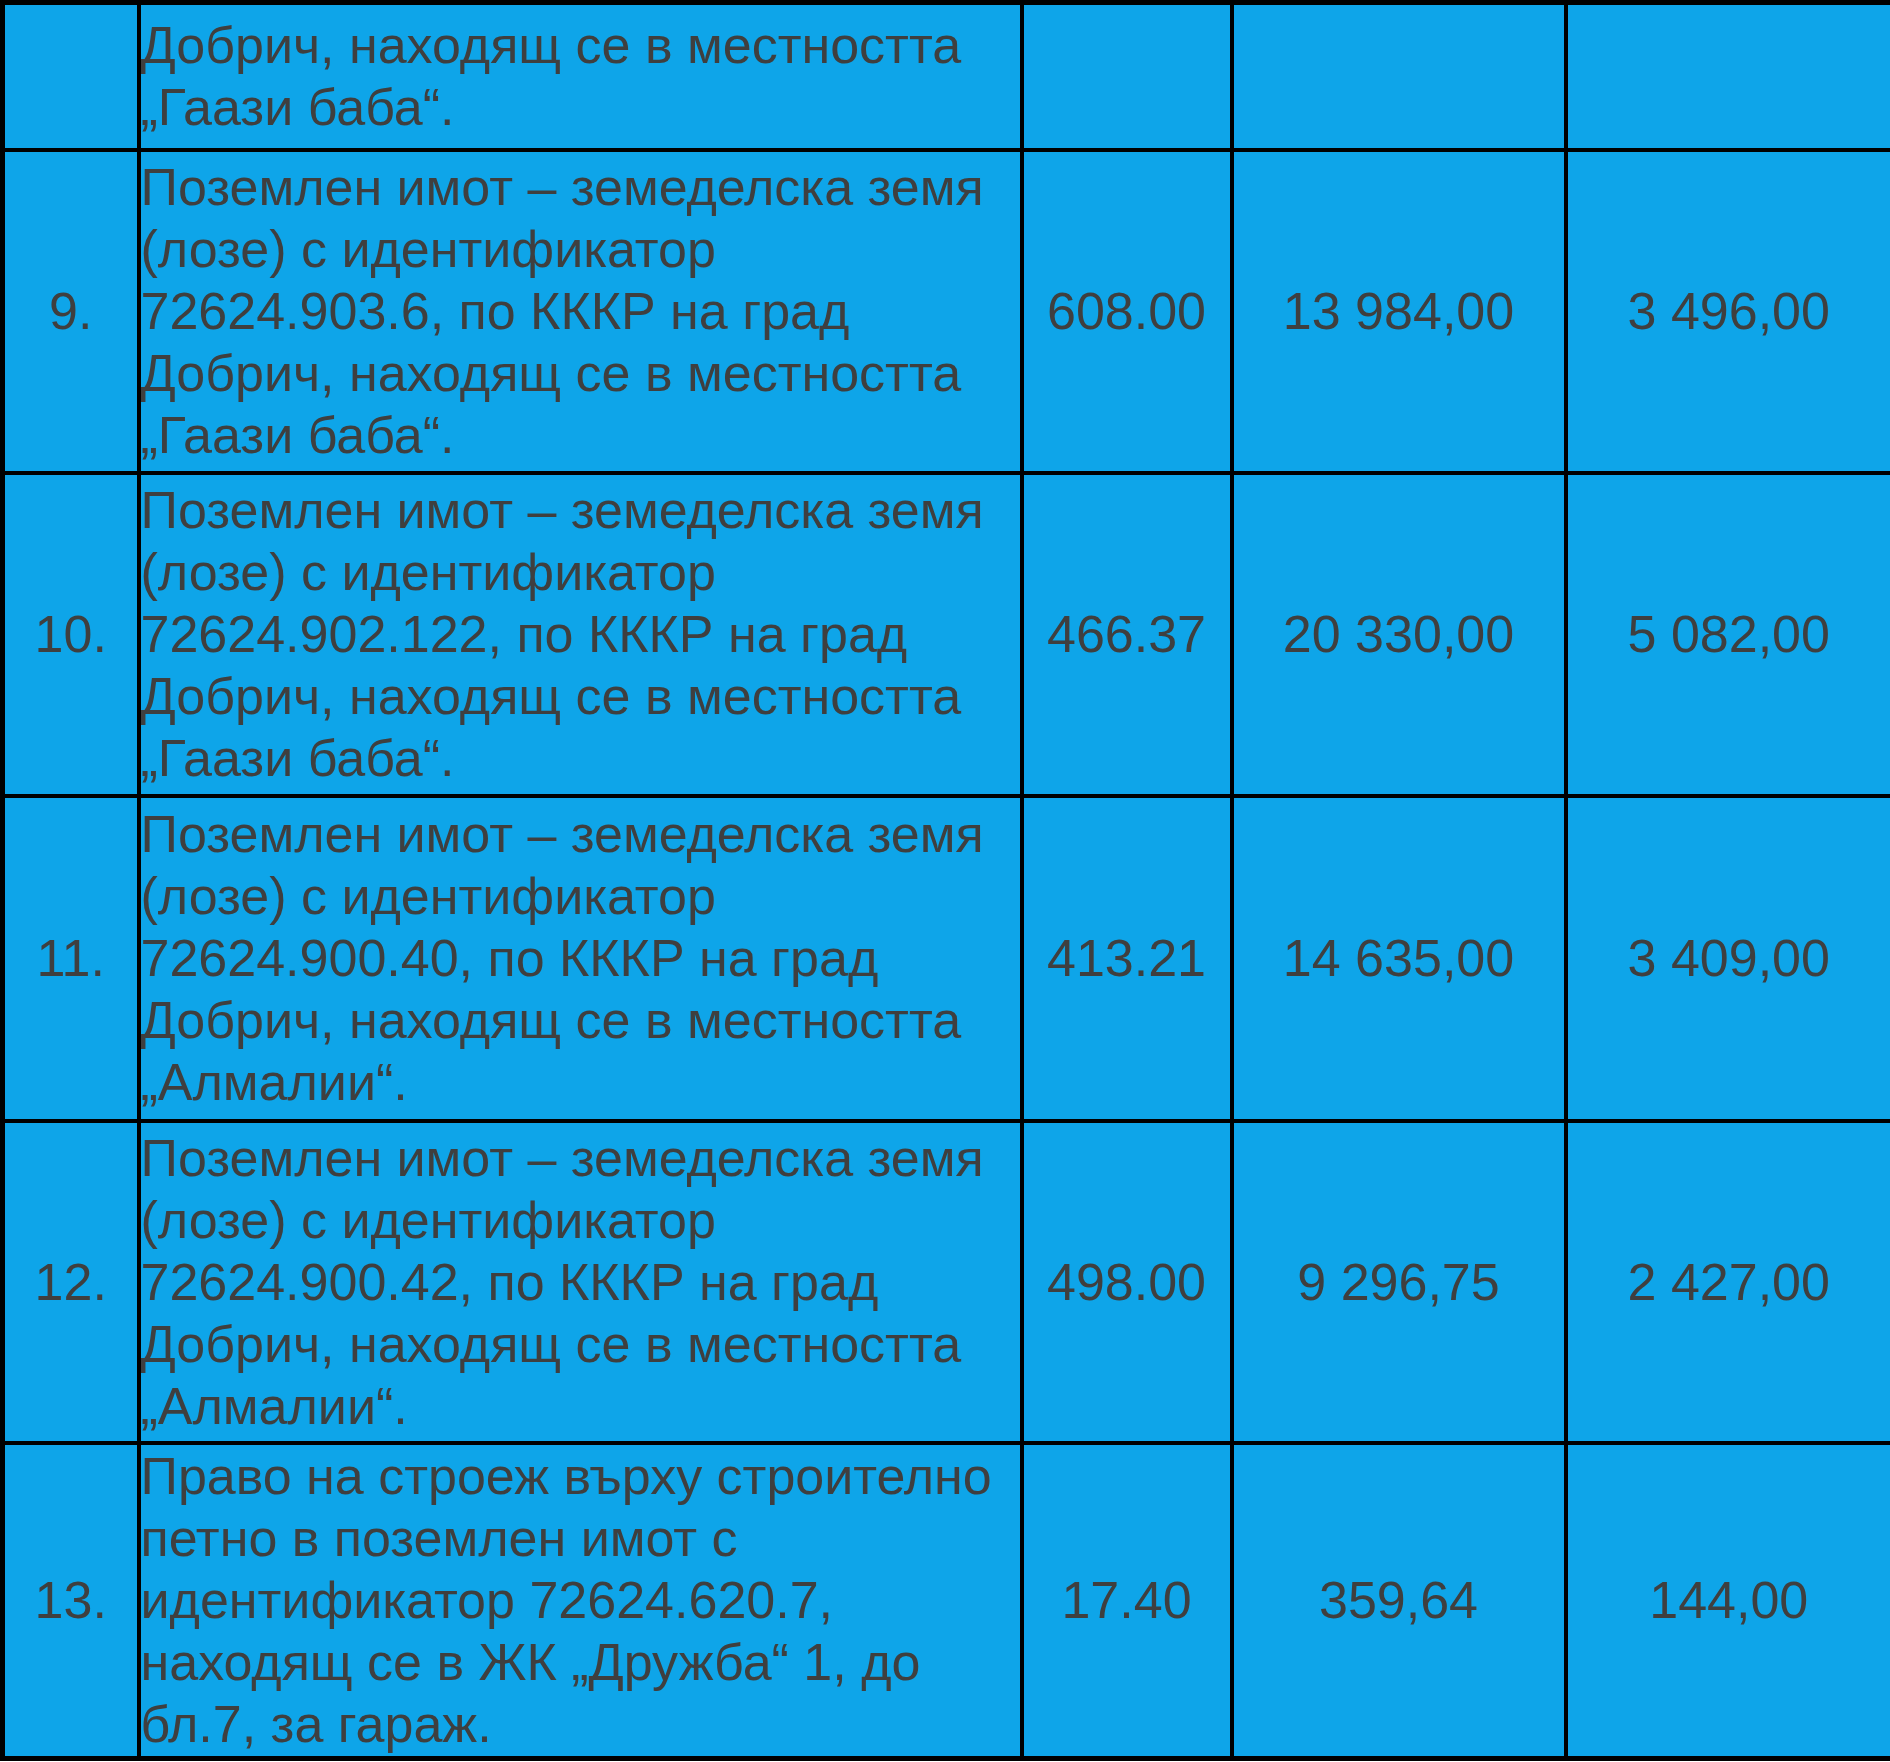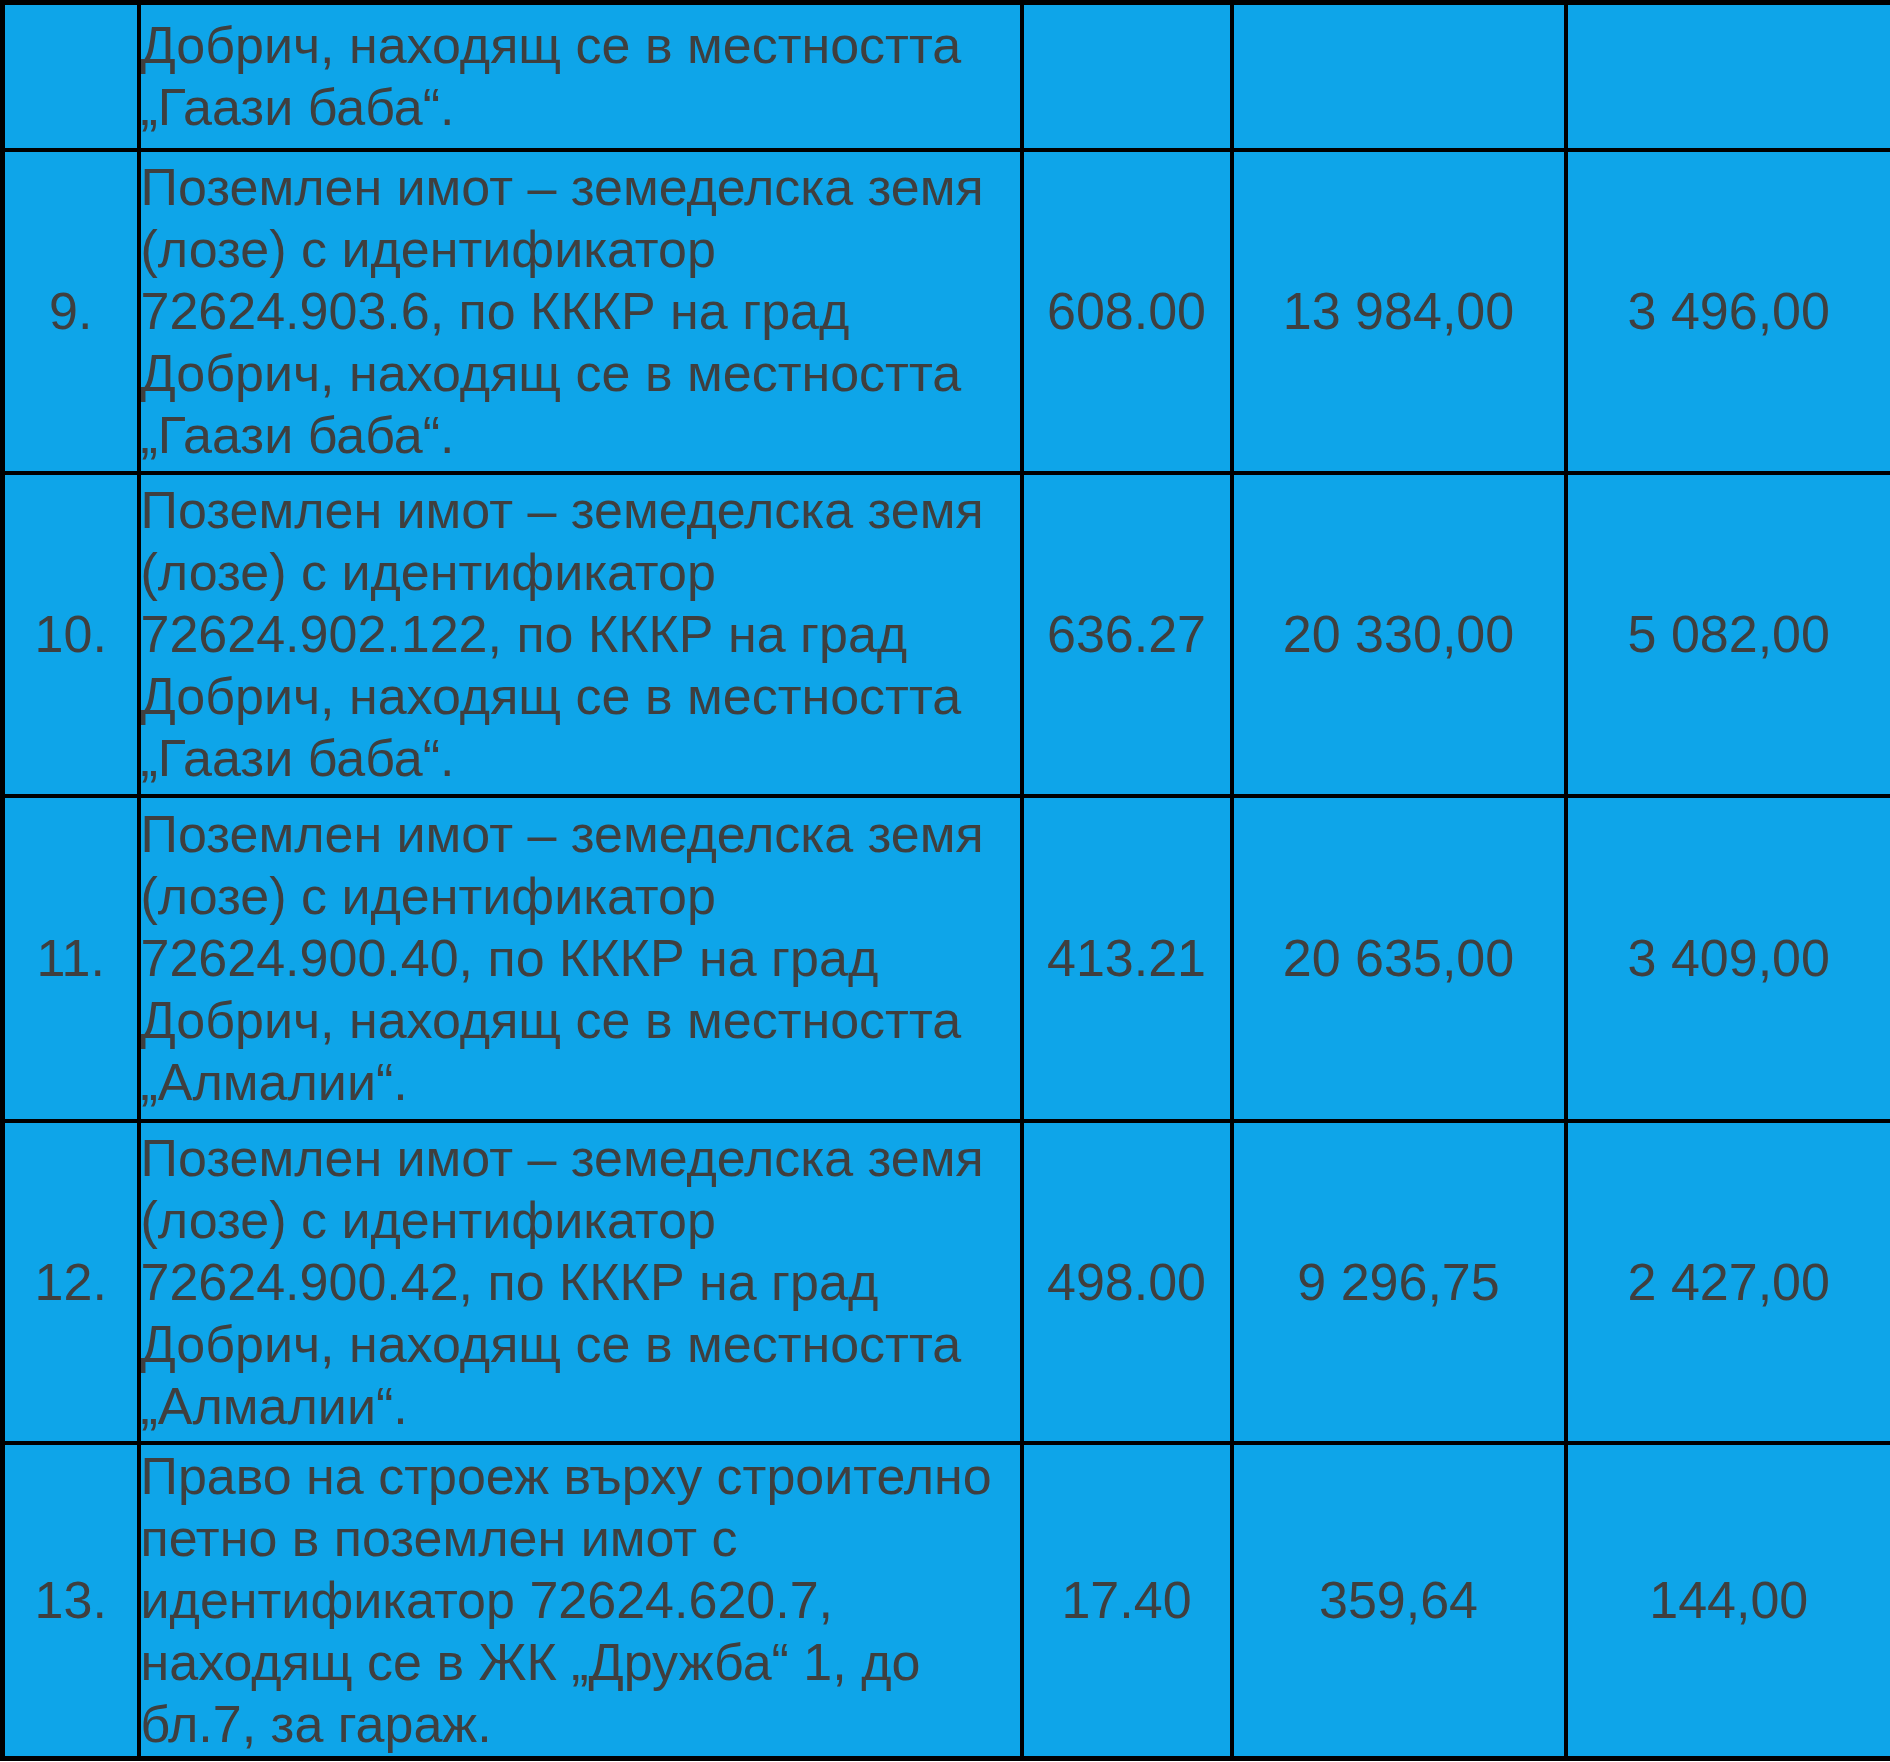--- a/index.html
+++ b/index.html
@@ -79,33 +79,33 @@
       <td class="val-cell">13 984,00</td>
       <td class="val-cell">3 496,00</td>
     </tr>
     <tr style="height:323px">
       <td class="num-cell">10.</td>
       <td class="desc-cell">Поземлен имот – земеделска земя
 (лозе) с идентификатор
 72624.902.122, по КККР на град
 Добрич, находящ се в местността
 „Гаази баба“.</td>
-      <td class="val-cell">636.27</td>
+      <td class="val-cell">466.37</td>
       <td class="val-cell">20 330,00</td>
       <td class="val-cell">5 082,00</td>
     </tr>
     <tr style="height:325px">
       <td class="num-cell">11.</td>
       <td class="desc-cell">Поземлен имот – земеделска земя
 (лозе) с идентификатор
 72624.900.40, по КККР на град
 Добрич, находящ се в местността
 „Алмалии“.</td>
       <td class="val-cell">413.21</td>
-      <td class="val-cell">20 635,00</td>
+      <td class="val-cell">14 635,00</td>
       <td class="val-cell">3 409,00</td>
     </tr>
     <tr style="height:322px">
       <td class="num-cell">12.</td>
       <td class="desc-cell">Поземлен имот – земеделска земя
 (лозе) с идентификатор
 72624.900.42, по КККР на град
 Добрич, находящ се в местността
 „Алмалии“.</td>
       <td class="val-cell">498.00</td>

